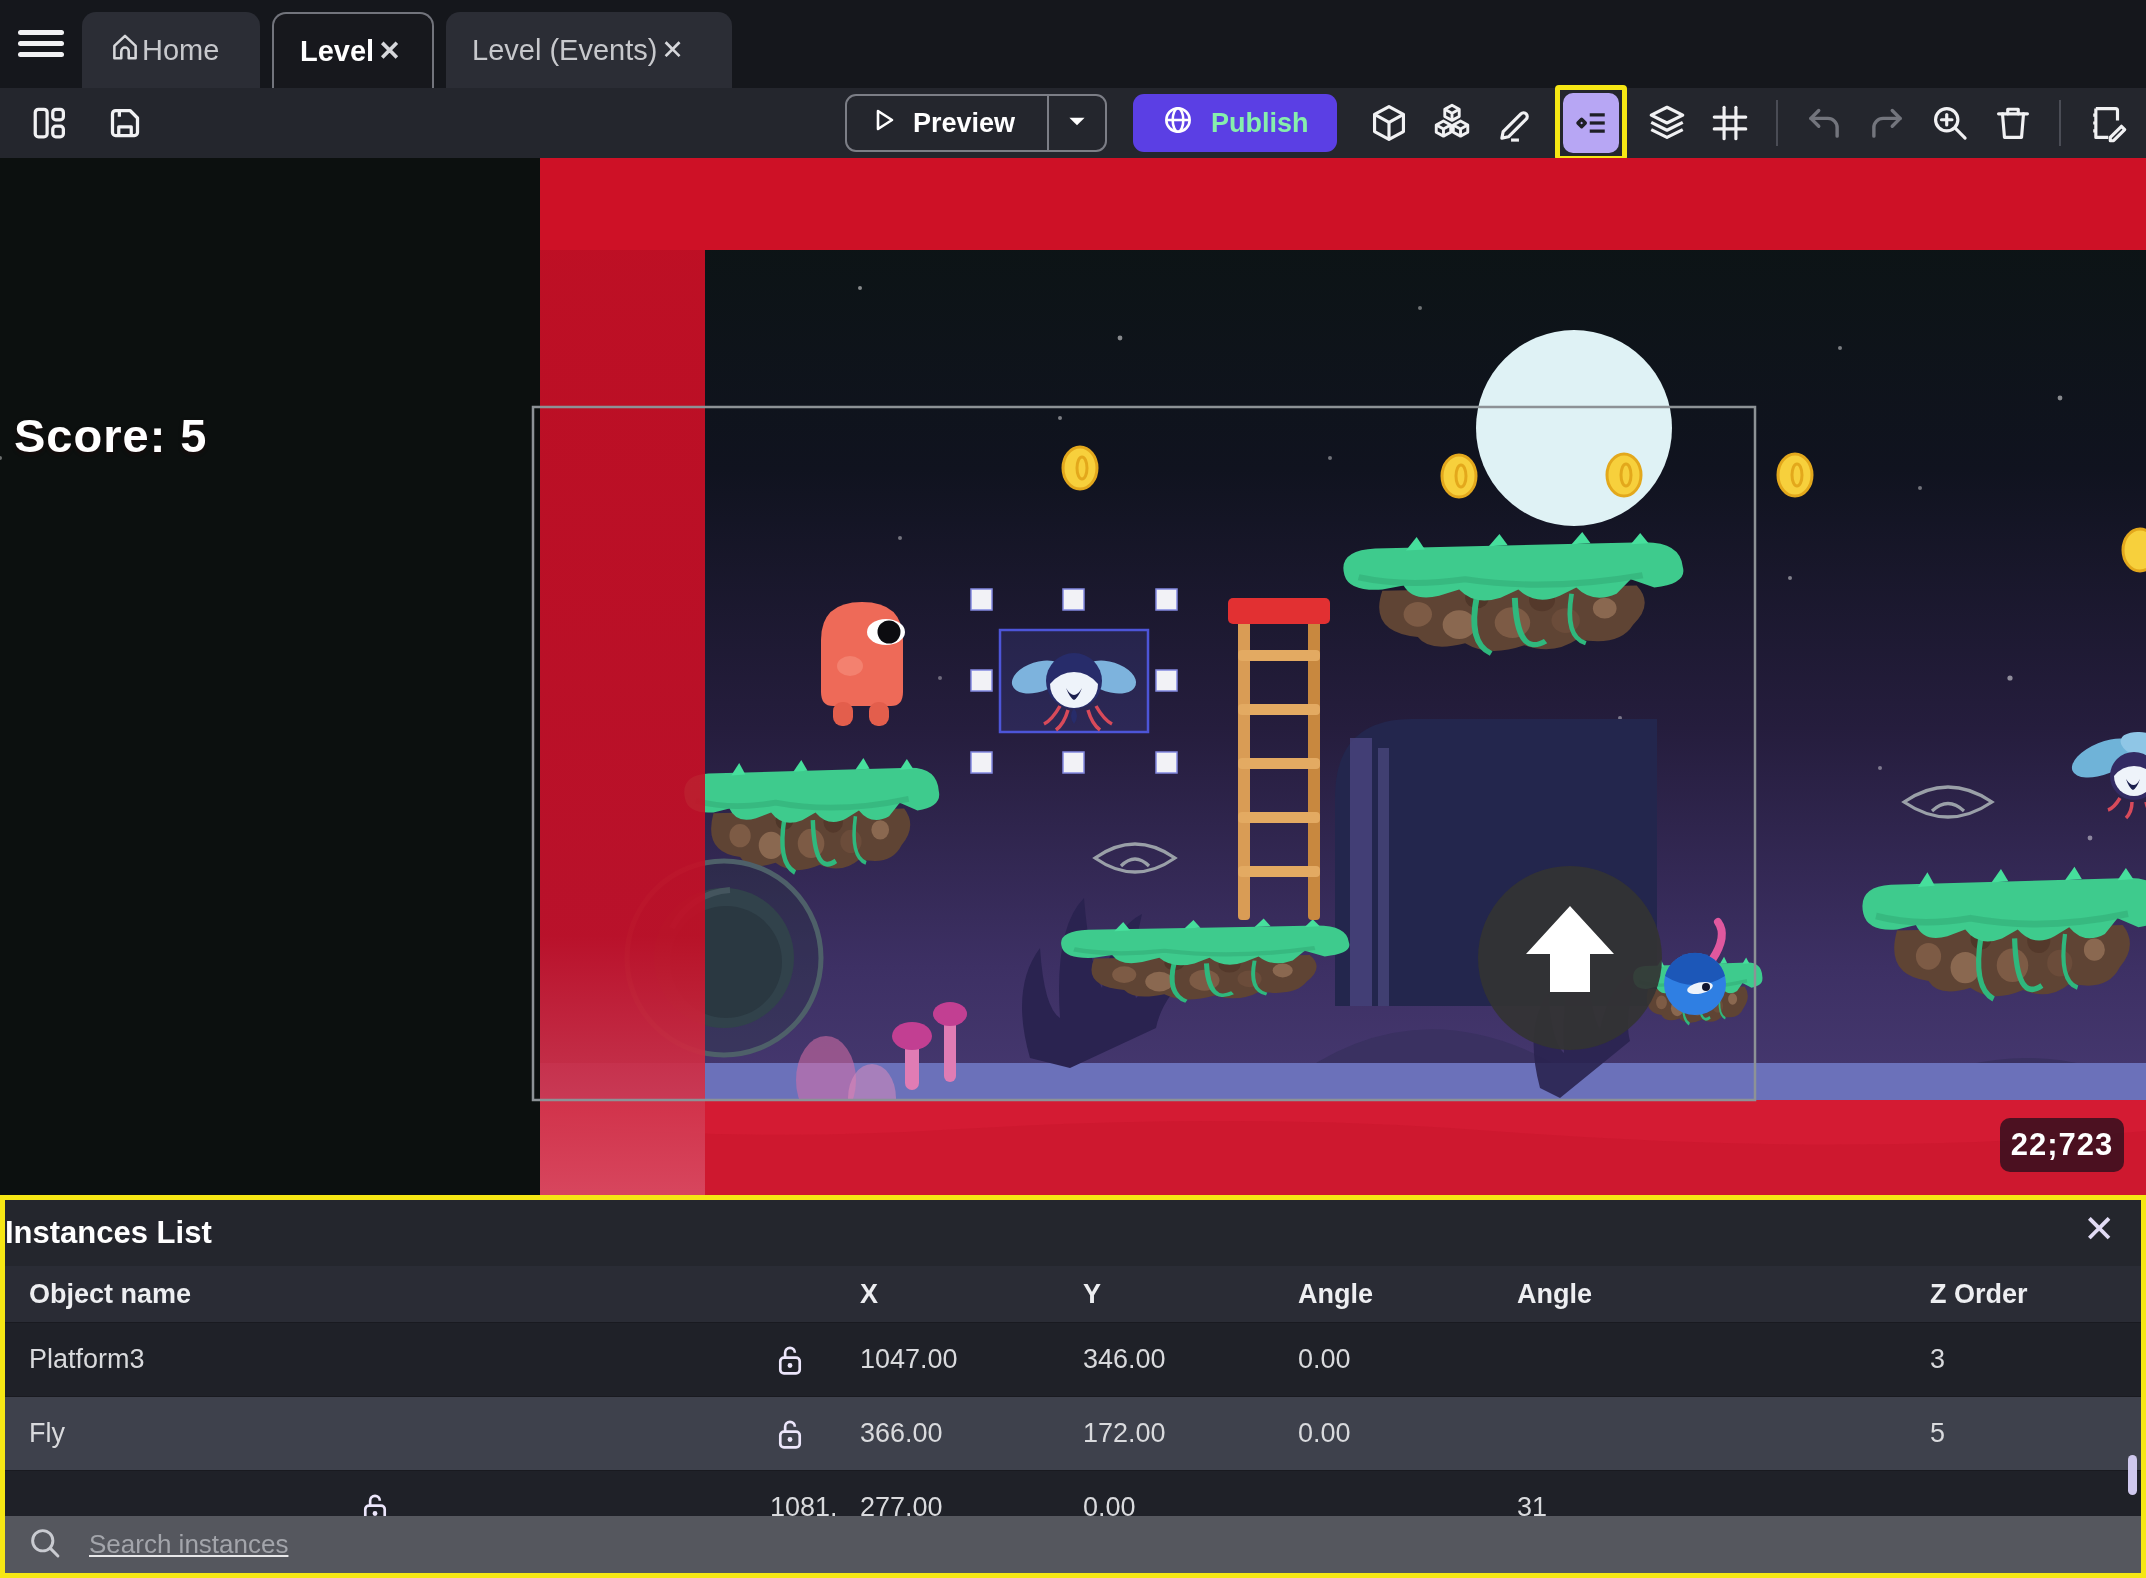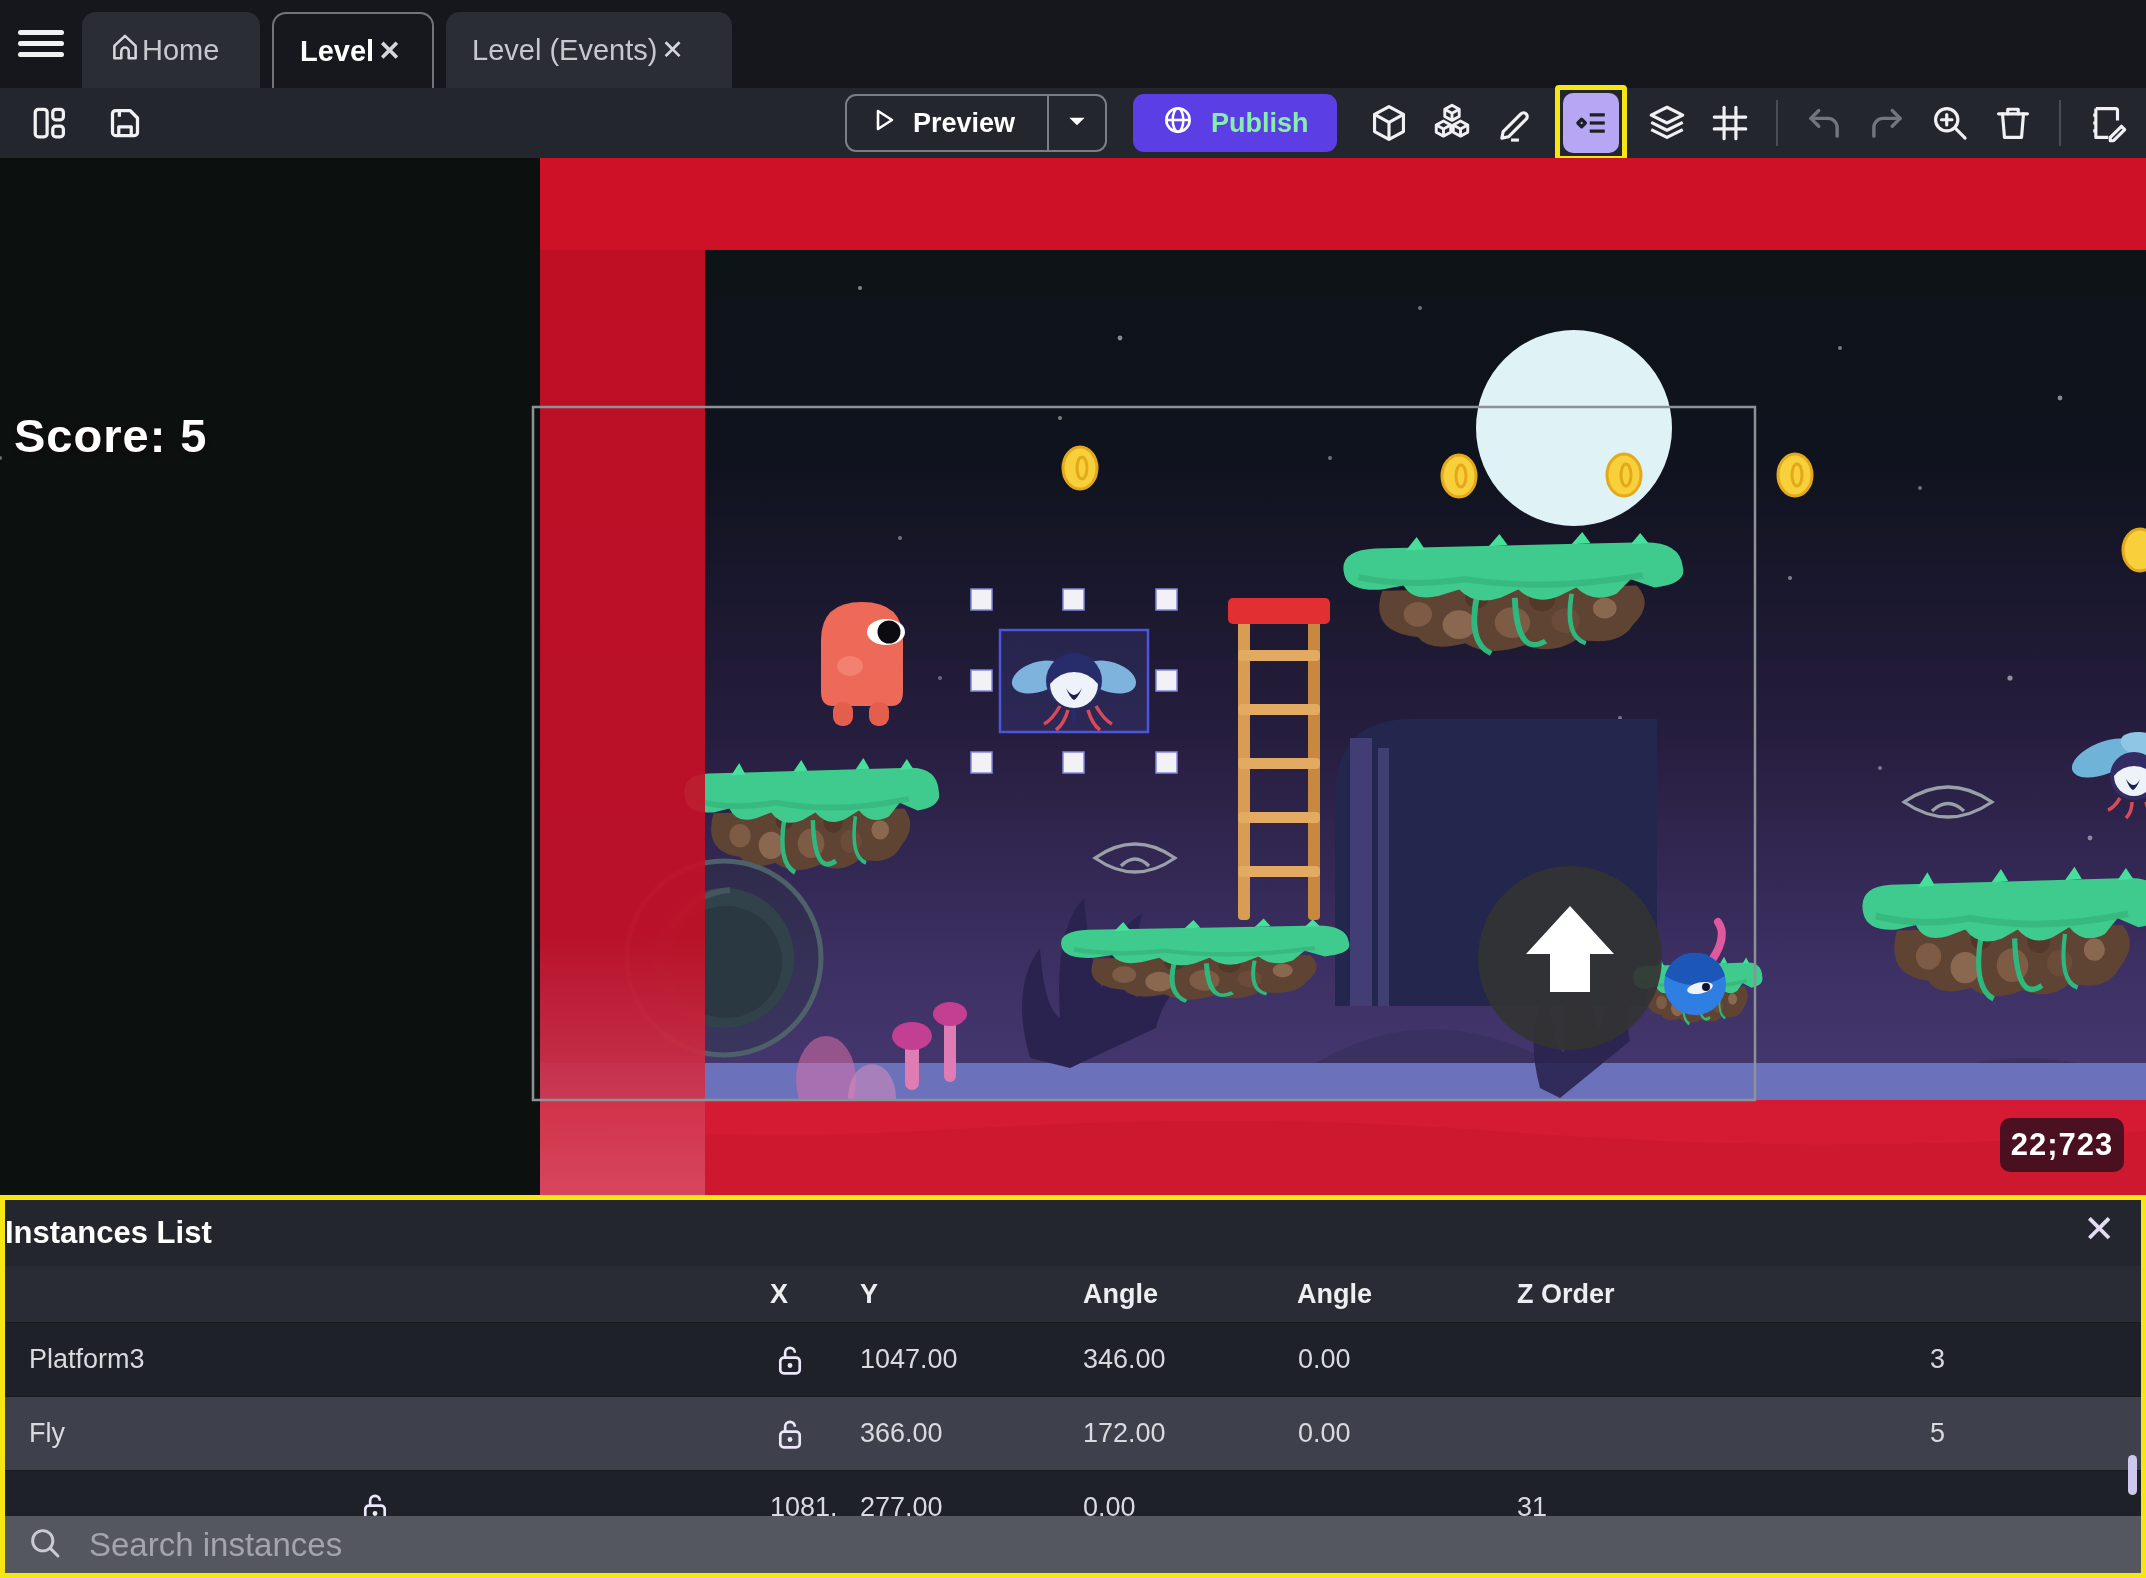--- a/index.html
+++ b/index.html
@@ -44,21 +44,21 @@
   .panel-title { font-size:31px; font-weight:bold; color:#ffffff; }
   .panel-close { position:absolute; right:26px; top:10px; font-size:38px; color:#e2dcf5; cursor:pointer; line-height:1; }
   .grid-row { display:grid; grid-template-columns:740px 90px 223px 215px 220px 413px 1fr; align-items:center; }
   .hdr { height:56px; background:#2a2c35; color:#edeef1; font-weight:bold; font-size:27px; }
   .row { height:74px; color:#d9dadd; font-size:27px; border-top:1px solid #191a20; cursor:pointer; }
   .row.selected { background:#3e414c; }
   .cell { padding-left:24px; white-space:nowrap; overflow:hidden; }
   .cell.num { padding-left:25px; }
   .lock-cell { display:flex; justify-content:center; }
   .searchbar { position:absolute; left:0; bottom:0; width:2136px; height:57px; background:#55575e; display:flex; align-items:center; gap:26px; padding-left:22px; }
-  .searchbar input { flex:1; background:transparent; border:none; outline:none; font-size:33px; color:#e8e8ea; font-family:"Liberation Sans", sans-serif; }
+  .searchbar input { flex:1; background:transparent; border:none; outline:none; font-size:26px; color:#e8e8ea; font-family:"Liberation Sans", sans-serif;text-decoration:underline; }
   .searchbar input::placeholder { color:#a3a5ab; }
   .scroll-thumb { position:absolute; right:4px; top:255px; width:9px; height:40px; background:#cfc8ee; border-radius:5px; }
 </style>
 </head>
 <body>
 
 <div class="app">
 
   <div class="tabbar">
     <div class="hamburger">
@@ -442,20 +442,21 @@
     <div class="coords-badge">22;723</div>
   </div>
 
   <div class="panel">
     <div class="panel-title-row">
       <div class="panel-title">Instances List</div>
       <div class="panel-close">✕</div>
     </div>
 
     <div class="grid-row hdr">
+      <div class="cell">Object name</div>
       <div class="cell"></div>
       <div class="cell num">X</div>
       <div class="cell num">Y</div>
       <div class="cell num">Angle</div>
       <div class="cell">Angle</div>
       <div class="cell">Z Order</div>
     </div>
 
     <div class="grid-row row">
       <div class="cell">Platform3</div>

